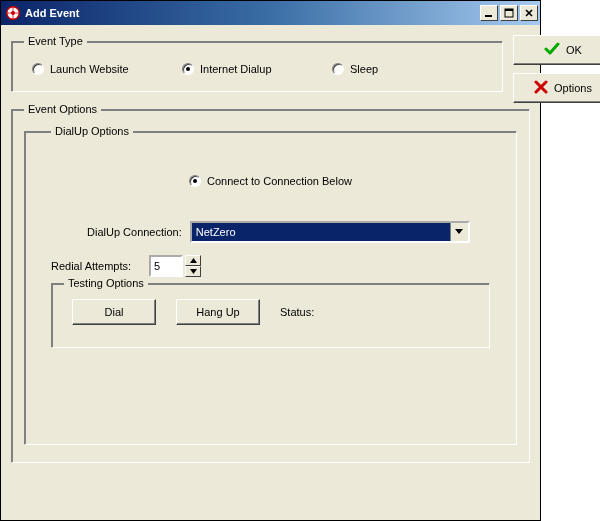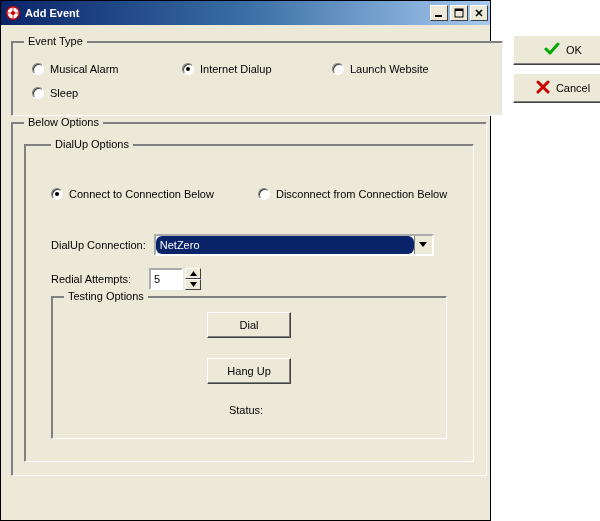--- a/index.html
+++ b/index.html
@@ -6,21 +6,21 @@
 body {
   margin: 0;
   font-family: Tahoma, "MS Sans Serif", sans-serif;
   font-size: 11px;
   background: #fff;
   width: 600px;
   height: 521px;
   overflow: hidden;
 }
 .window {
-  width: 491px;
+  width: 541px;
   height: 521px;
   border: 1px solid #000;
   background: #ece9d8;
   display: flex;
   flex-direction: column;
 }
 .titlebar {
   height: 24px;
   background: linear-gradient(to right, #0a246a 0%, #3a6ea5 50%, #a6caf0 100%);
   display: flex;
@@ -173,21 +173,20 @@
   overflow: hidden;
 }
 .dropdown-inner {
   flex: 1;
   background: #0a246a;
   color: #fff;
   display: flex;
   align-items: center;
   padding: 0 4px;
   margin: 0;
-  border-radius: 6px;
 }
 .dropdown-arrow {
   width: 18px;
   background: #ece9d8;
   border-left: 1px solid #808080;
   display: flex;
   align-items: center;
   justify-content: center;
 }
 .spinner {
@@ -221,21 +220,20 @@
   font-size: 7px;
 }
 .testing {
   margin-top: 26px;
 }
 .testing-inner {
   display: flex;
   align-items: center;
   gap: 20px;
   padding: 2px 8px 8px 8px;
-  flex-direction: column;
 }
 .status-wrap {
   display: flex;
   align-items: center;
   gap: 6px;
   justify-content: center;
 }
 .watermark {
   position: absolute;
   left: 50%;
@@ -291,29 +289,25 @@
     <div class="watermark">
       <span>U≡BUG</span><small>com</small>
     </div>
 
     <div class="top-row">
       <fieldset class="groupbox event-type">
         <legend>Event Type</legend>
         <div class="radio-grid">
           <div class="radio-item">
             <span class="radio"></span>
-            <span>Musical Alarm</span>
+            <span>Launch Website</span>
           </div>
           <div class="radio-item">
             <span class="radio checked"></span>
             <span>Internet Dialup</span>
-          </div>
-          <div class="radio-item">
-            <span class="radio"></span>
-            <span>Launch Website</span>
           </div>
           <div class="radio-item">
             <span class="radio"></span>
             <span>Sleep</span>
           </div>
         </div>
       </fieldset>
 
       <div class="rightbtns">
         <div class="btn">
@@ -324,43 +318,39 @@
           </span>
           <span>OK</span>
         </div>
         <div class="btn">
           <span>
             <svg width="14" height="14" viewBox="0 0 14 14">
                 <line x1="2" y1="2" x2="12" y2="12" stroke="#c00" stroke-width="3" stroke-linecap="round"></line>
                 <line x1="12" y1="2" x2="2" y2="12" stroke="#c00" stroke-width="3" stroke-linecap="round"></line>
               </svg>
           </span>
-          <span>Cancel</span>
+          <span>Options</span>
         </div>
       </div>
     </div>
 
     <fieldset class="groupbox event-options" style="min-height:360px;">
-      <legend>Below Options</legend>
+      <legend>Event Options</legend>
 
       <fieldset class="groupbox dialup-options" style="min-height:320px; padding:20px 26px 22px 26px;">
         <legend>DialUp Options</legend>
 
         <div class="conn-row">
           <div class="radio-item">
             <span class="radio checked"></span>
             <span>Connect to Connection Below</span>
           </div>
-          <div class="radio-item">
-            <span class="radio"></span>
-            <span>Disconnect from Connection Below</span>
-          </div>
-        </div>
-
-        <div class="field-row" style="margin-top:22px;">
+        </div>
+
+        <div class="field-row" style="margin-top:22px;margin-left:36px;">
           <span class="label">DialUp Connection:</span>
           <div class="dropdown">
             <div class="dropdown-inner">NetZero</div>
             <div class="dropdown-arrow">
               <svg width="8" height="6">
                   <path d="M0 0 L8 0 L4 5 Z" fill="#000"></path>
                 </svg>
             </div>
           </div>
         </div>

